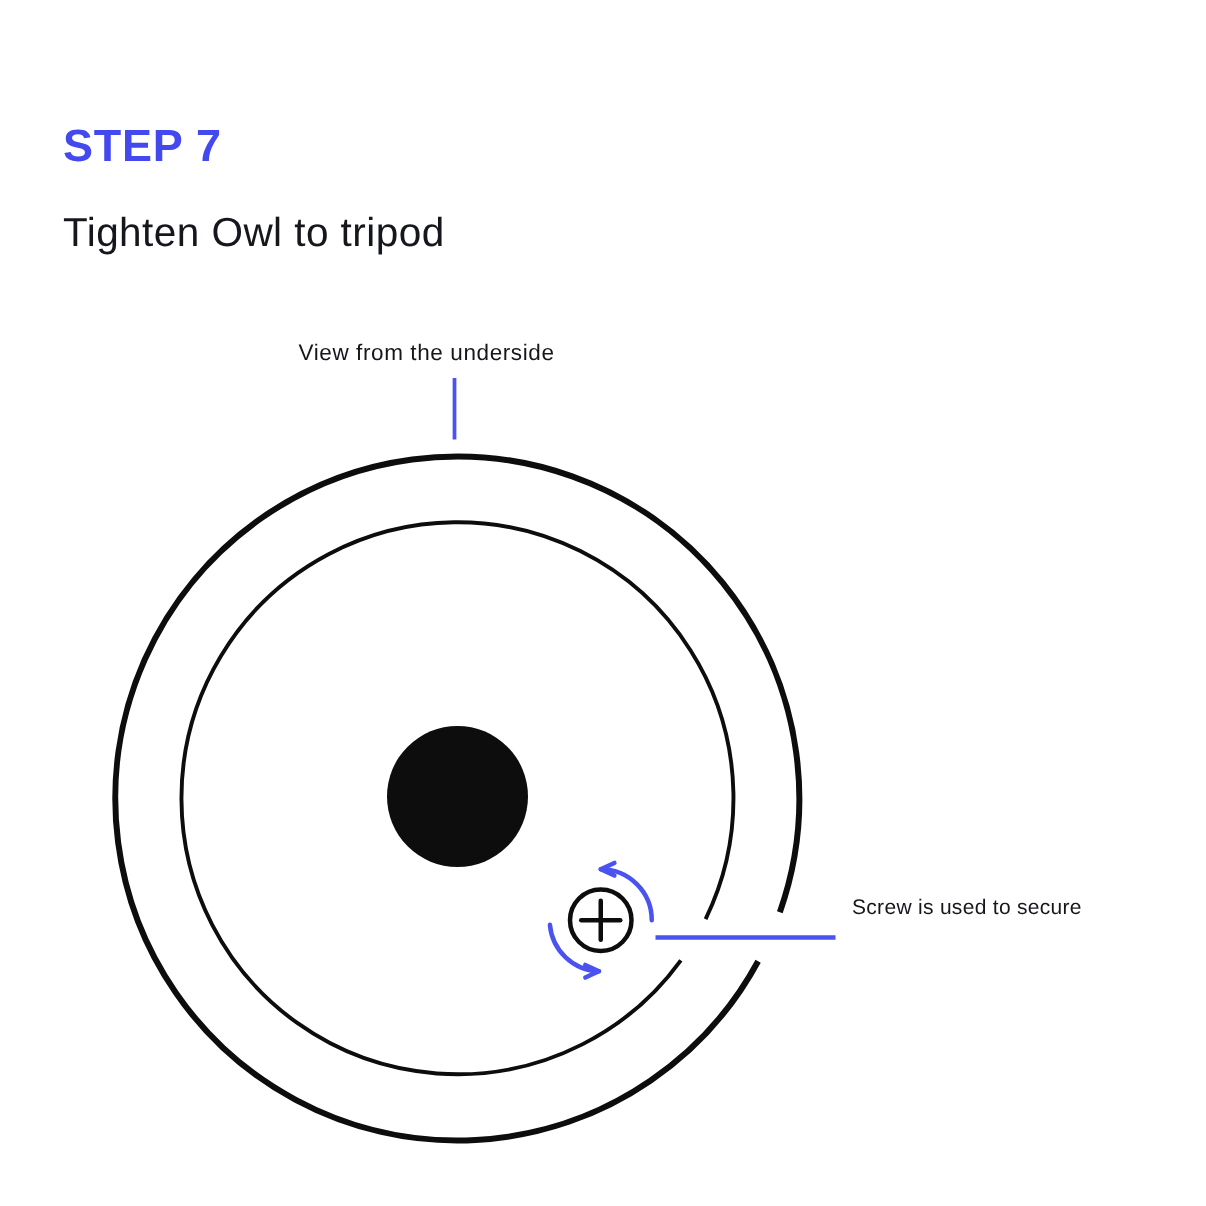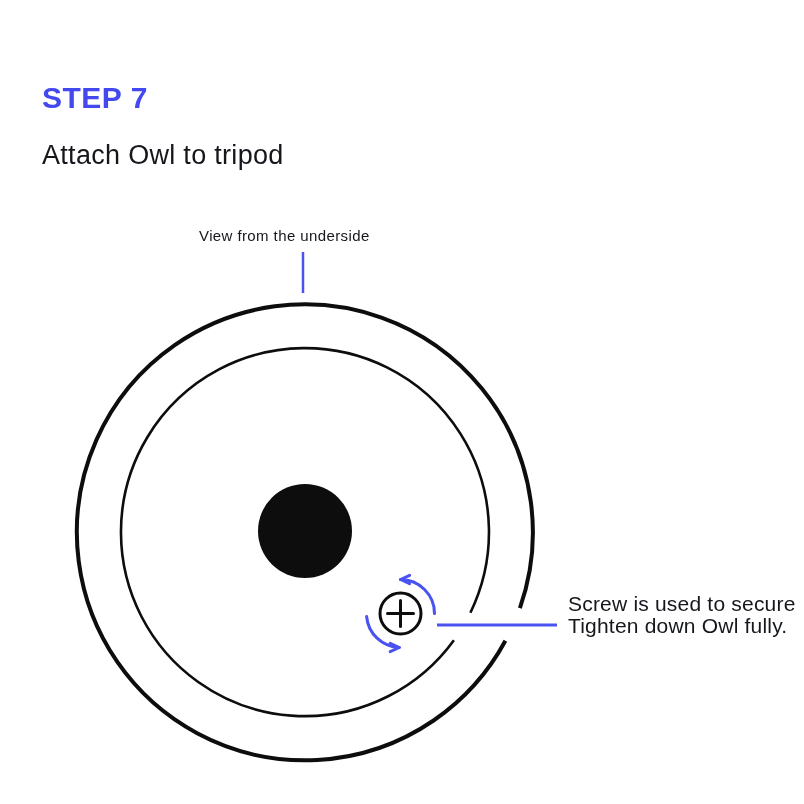--- a/index.html
+++ b/index.html
@@ -31,41 +31,40 @@
     font-size: 27px; font-weight: 400; letter-spacing: 0.3px;
     color: var(--ink); line-height: 32px;
   }
   .view-label {
     position: absolute; left: 199px; top: 225px;
     font-size: 15px; letter-spacing: 0.4px;
     color: var(--ink); line-height: 22px; white-space: nowrap;
   }
   .screw-note {
     position: absolute; left: 568px; top: 593px;
-    font-size: 21px; letter-spacing: 0.2px;
+    font-size: 14px; letter-spacing: 0.2px;
     color: var(--ink); line-height: 22px; white-space: nowrap;
   }
   .diagram-svg {
     position: absolute; left: 0; top: 0; width: 804px; height: 804px;
   }
 </style>
 </head>
 <body>
 
 <div class="page">
 
   <div class="step-heading">STEP 7</div>
 
-  <div class="step-title">Attach Owl to tripod</div>
+  <div class="step-title">Tighten Owl to tripod</div>
 
   <div class="view-label">View from the underside</div>
 
   <div class="screw-note">
     <div>Screw is used to secure</div>
-    <div>Tighten down Owl fully.</div>
   </div>
 
   <svg class="diagram-svg" viewBox="0 0 804 804" xmlns="http://www.w3.org/2000/svg">
 
     <line x1="303" y1="252" x2="303" y2="293" stroke-width="2.5" stroke="#4a52f0"></line>
 
     <path d="M 505.4 640.8 A 228 228 0 1 1 519.9 608.1" fill="none" stroke-width="4" stroke="#0d0d0d"></path>
 
     <path d="M 453.9 640.2 A 184 184 0 1 1 470.4 612.7" fill="none" stroke-width="2.6" stroke="#0d0d0d"></path>
 

